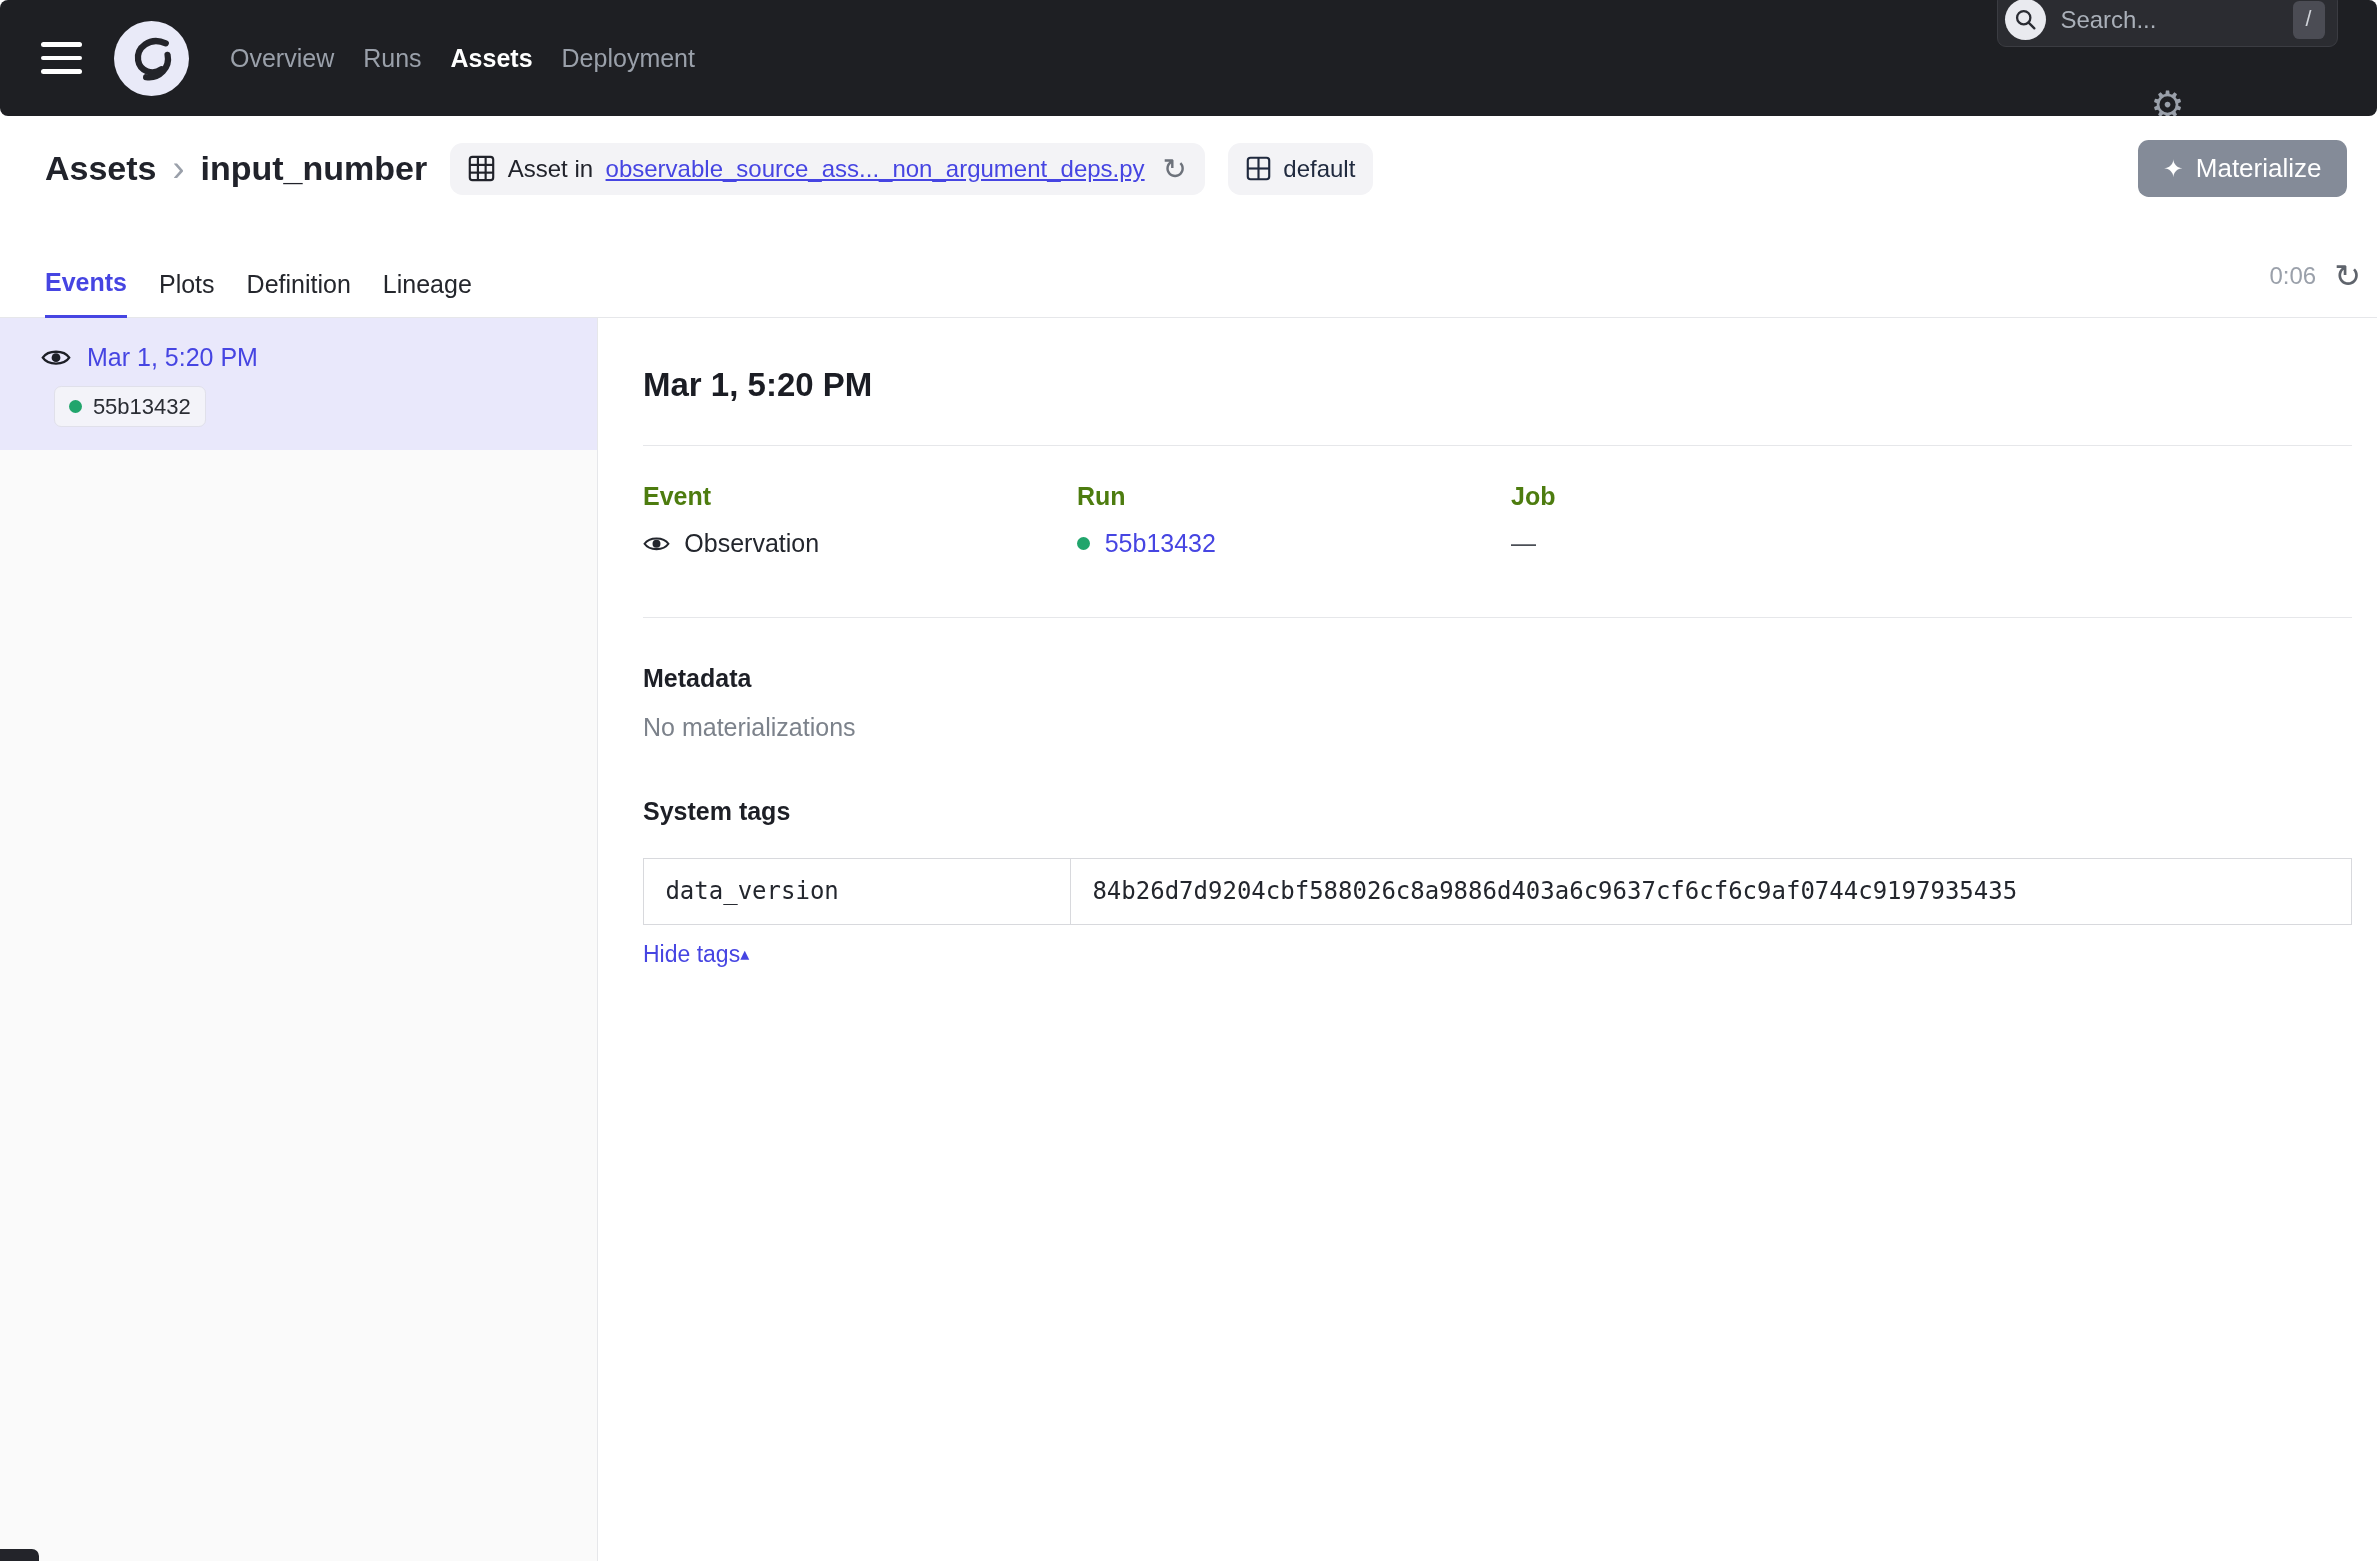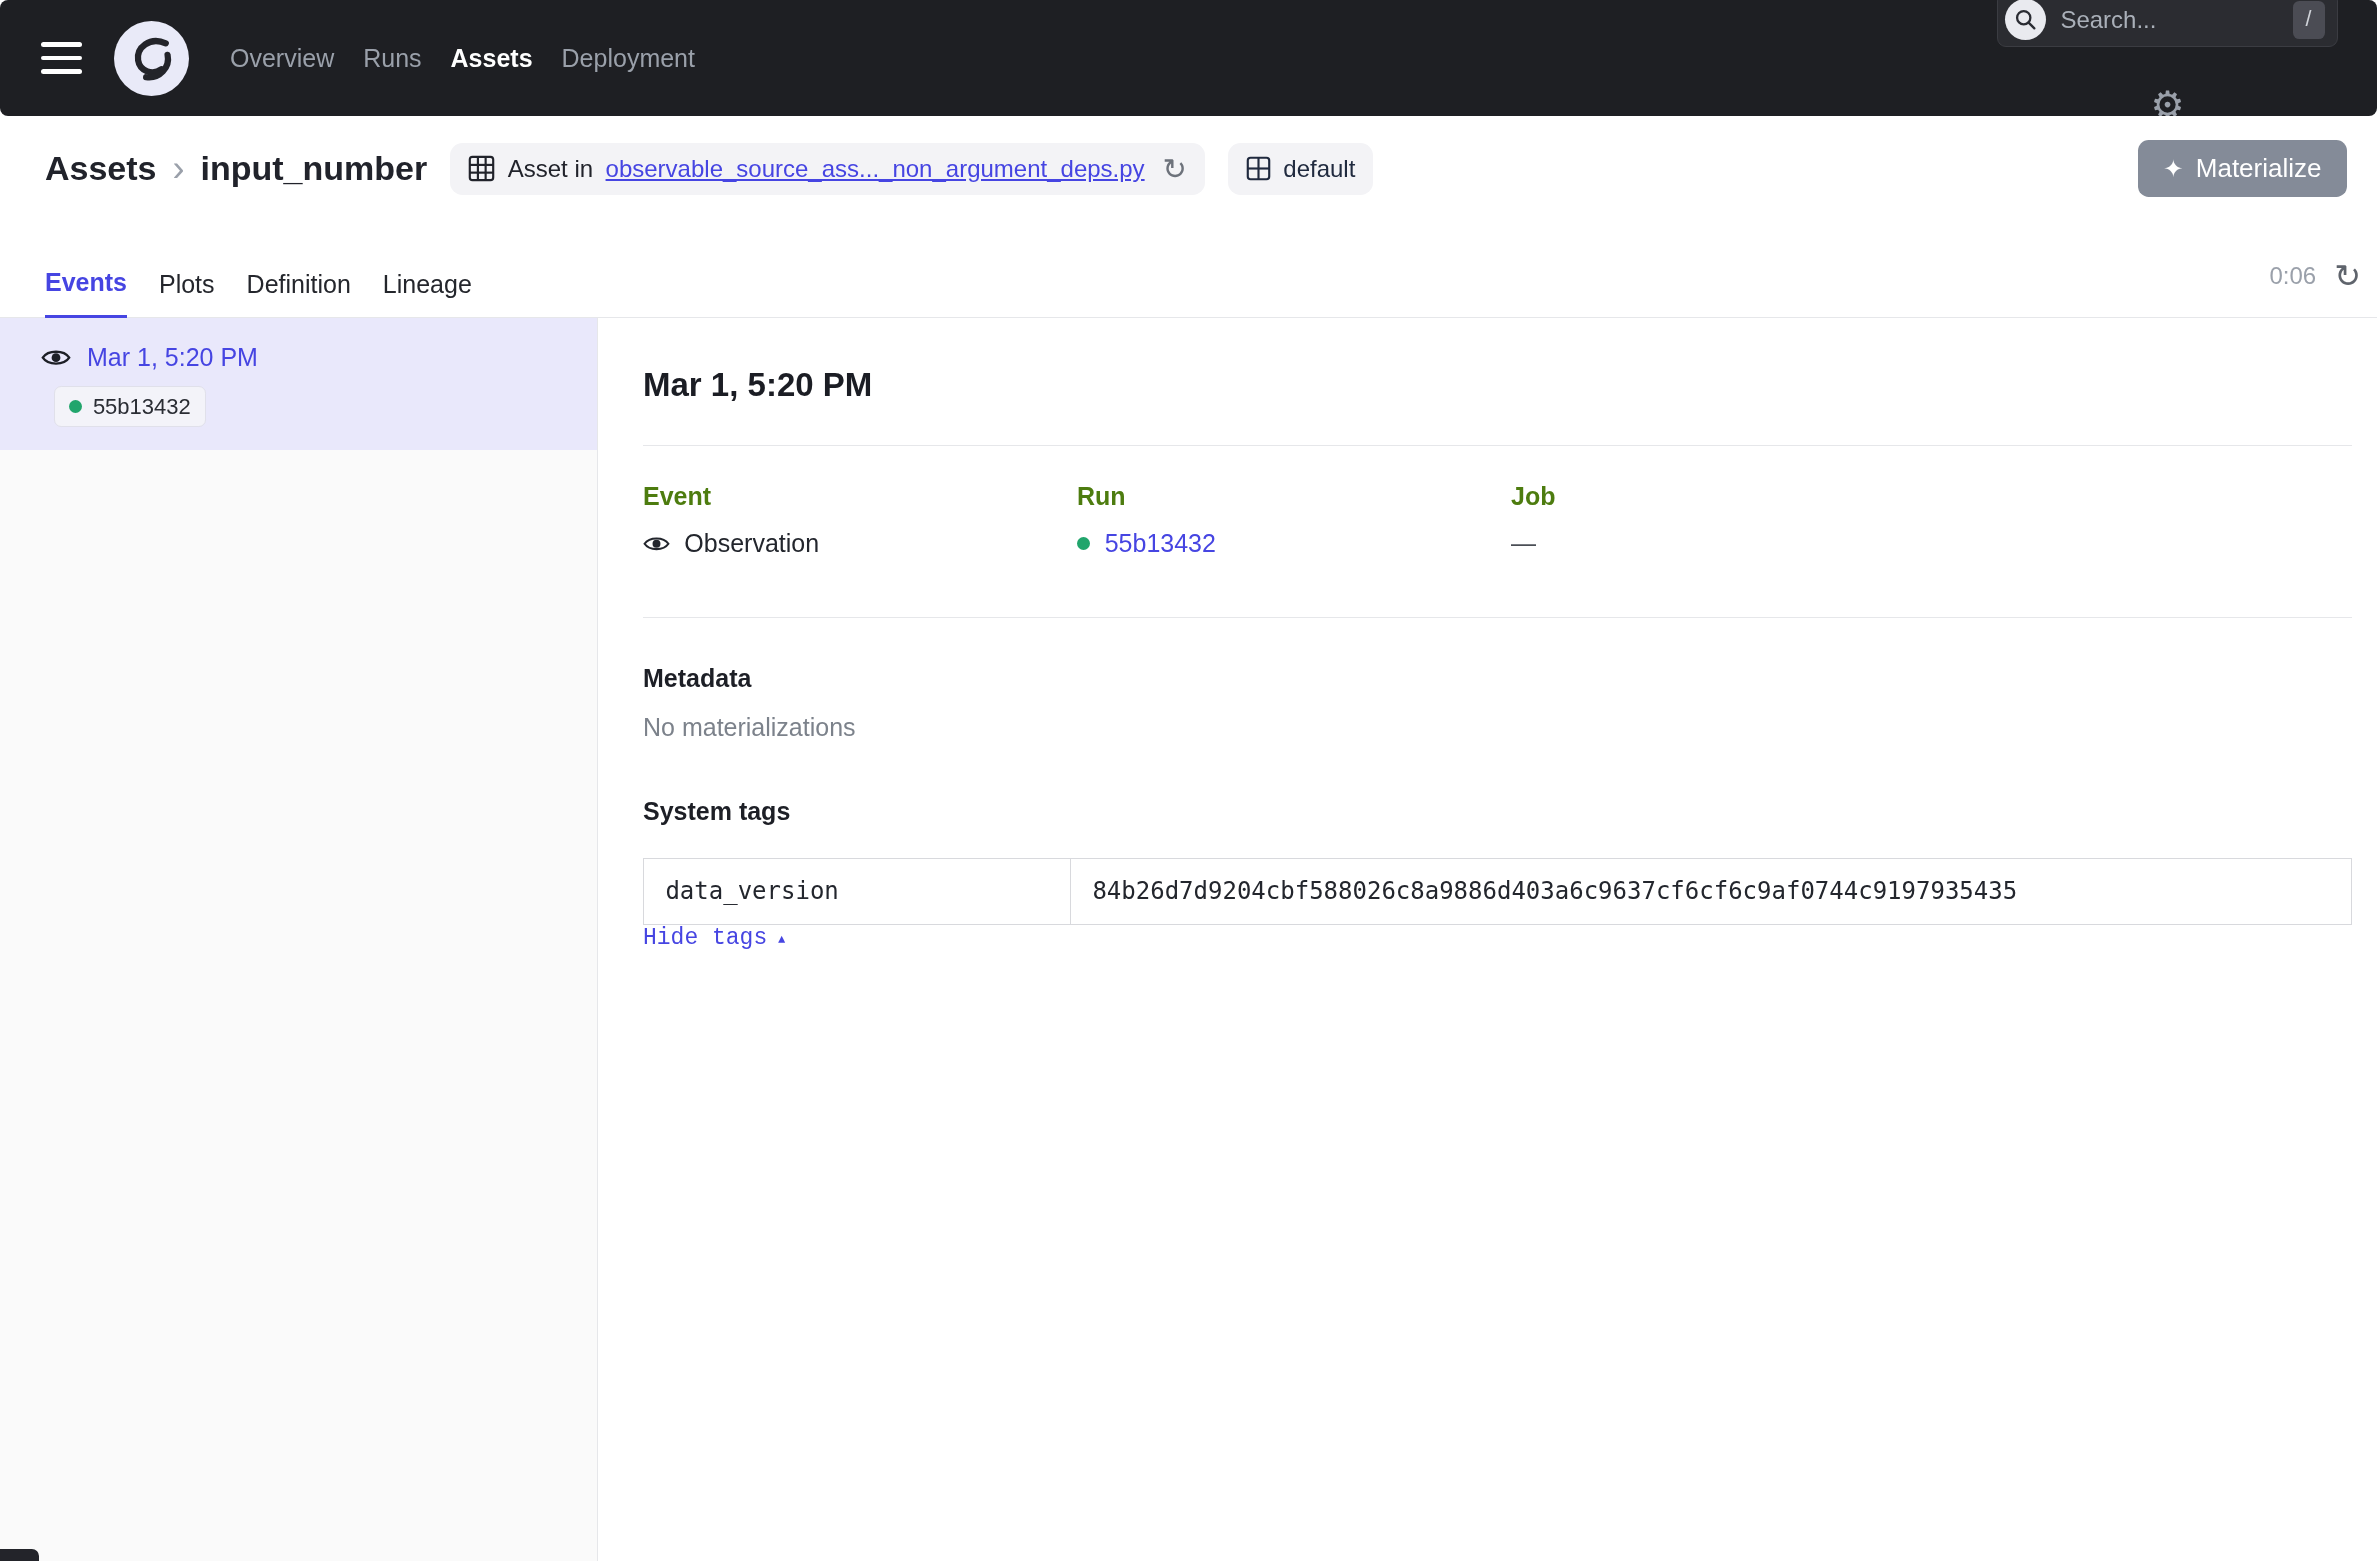--- a/index.html
+++ b/index.html
@@ -137,22 +137,22 @@
   .tags-table {
     width: 100%; border-collapse: collapse; margin-top: 32px;
   }
   .tags-table td {
     border: 0.9px solid #d8d9dd; height: 66px; padding: 0 21.4px;
     font-family: "DejaVu Sans Mono", monospace; font-size: 24px; color: #23262d;
     white-space: nowrap;
   }
   .tags-table td.key-cell { width: 427px; }
   .hide-tags {
-    display: inline-flex; align-items: center; gap: 9px;
-    color: #4645e2; font-size: 23px; font-weight: 500; cursor: pointer; font-family: Liberation Mono, monospace;
+    display: inline-flex; align-items: center; 
+    margin-top: 16px; color: #4645e2; font-size: 23px; font-weight: 500; cursor: pointer;
   }
   .caret { font-size: 18px; }
 
   .bottom-sliver {
     position: absolute; left: 0; bottom: 0; width: 39px; height: 12.5px;
     background: #23242a; border-top-right-radius: 7.1px;
   }
   svg { display: block; }
 </style>
 </head>

